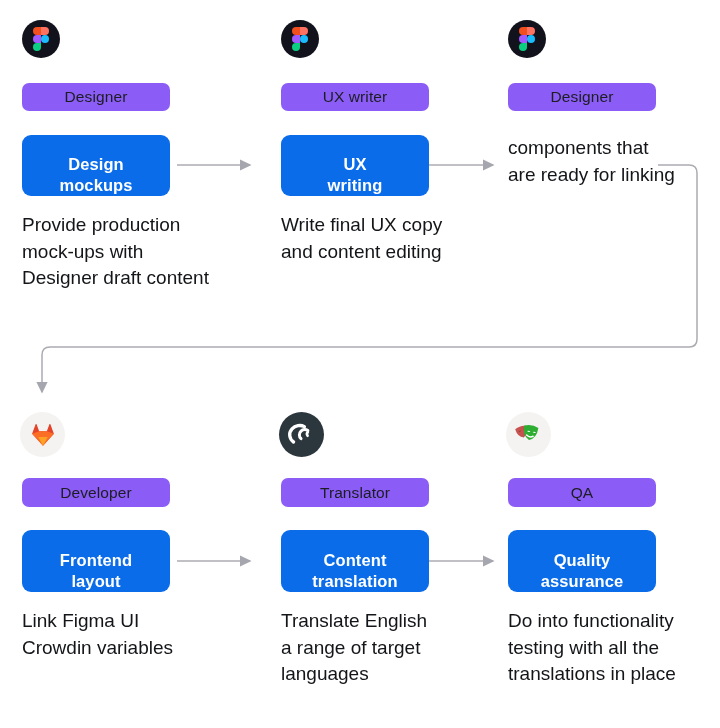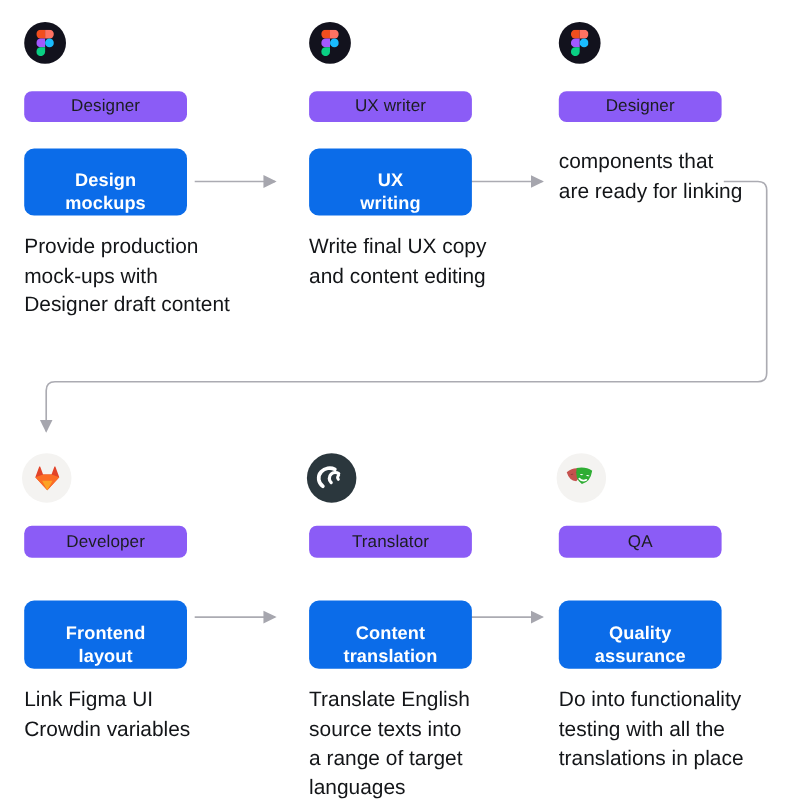--- a/index.html
+++ b/index.html
@@ -24,21 +24,21 @@
   }
   .row0 .badge{width:38px;height:38px;margin:0 0 25px 0;background:#12121d;}
   .row1 .badge{width:45px;height:45px;margin:0 0 21px -2px;background:#f4f3f1;}
   .badge.dark-badge{background:#2b373d;}
 
   .role-pill{
     width:148px;height:28px;border-radius:7px;background:#8b5cf6;
     display:flex;align-items:center;justify-content:center;
     font-size:15.5px;color:#1b1d20;margin:0 0 24px 0;letter-spacing:.1px;
   }
-  .row1 .role-pill{height:29px;margin-bottom:39px;}
+  .row1 .role-pill{height:29px;margin-bottom:23px;}
 
   .task-button{
     width:148px;height:61px;border-radius:9px;background:#0b6ce9;
     display:flex;flex-direction:column;align-items:center;justify-content:flex-end;
     color:#ffffff;font-size:16.5px;font-weight:700;line-height:21px;
     letter-spacing:.1px;border:none;cursor:pointer;
   }
   .row1 .task-button{height:62px;}
 
   .desc{margin-top:16px;color:#131518;font-size:19px;line-height:26.5px;}
@@ -154,21 +154,20 @@
         <path d="M30.5 25.4c-.9-1.2-.8-3 .3-4.1" stroke="#ffffff" stroke-width="2.8" fill="none" stroke-linecap="round"></path>
       </svg>
     </div>
     <div class="role-pill">Translator</div>
     <div class="task-button">
       <span>Content</span>
       <span>translation</span>
     </div>
     <div class="desc">
       <div>Translate English</div>
-      <div>source texts into</div>
       <div>a range of target</div>
       <div>languages</div>
     </div>
   </div>
 
   <div class="step row1 col2">
     <div class="badge">
       <svg class="icon-svg" width="46" height="46" viewBox="0 0 48 48">
         <circle cx="24" cy="24" r="22.5" fill="#f4f3f1"></circle>
         <g transform="rotate(-18 18 22)">

